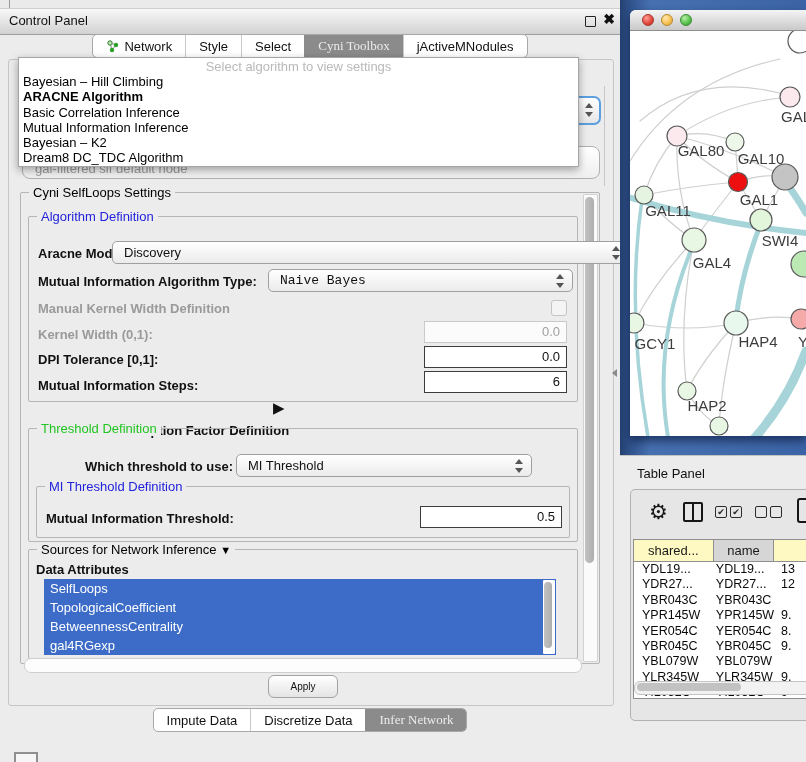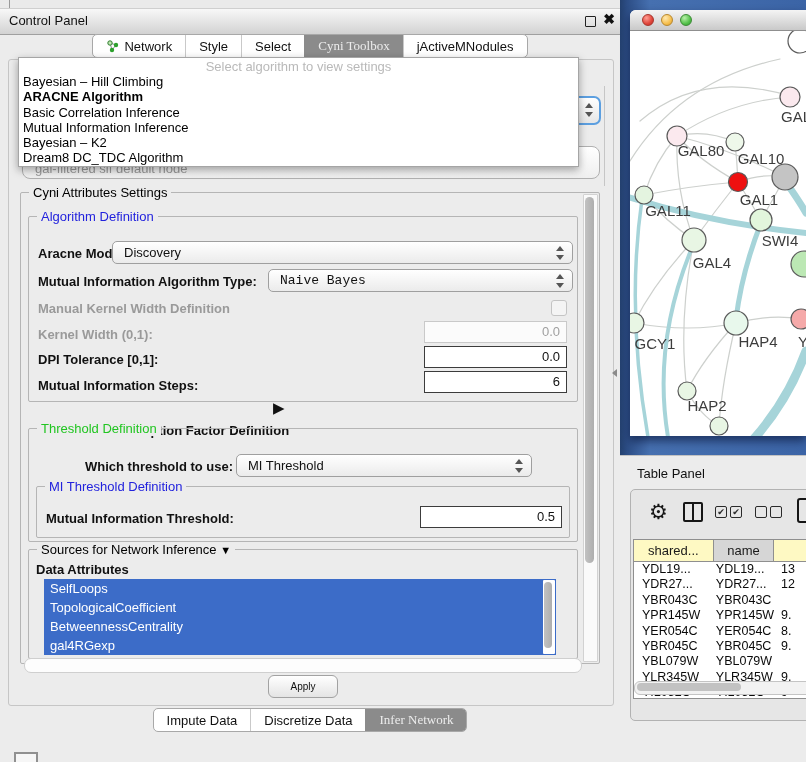--- a/index.html
+++ b/index.html
@@ -129,32 +129,32 @@
         <div class="it">Bayesian – Hill Climbing</div>
         <div class="it" style="font-weight: bold;">ARACNE Algorithm</div>
         <div class="it">Basic Correlation Inference</div>
         <div class="it">Mutual Information Inference</div>
         <div class="it">Bayesian – K2</div>
         <div class="it">Dream8 DC_TDC Algorithm</div>
       </div>
   </div>
 
   <div class="group" style="left:20px;top:192px;width:578px;height:470px;">
-    <span class="gtitle">Cyni Attributes Settings</span>
+    <span class="gtitle">Cyni SelfLoops Settings</span>
   </div>
 
   <div class="scroll-v" style="left:583px;top:194px;width:13px;height:466px;">
     <div class="thumb" style="top:2px;width:9px;height:366px;"></div>
   </div>
 
   <div class="group" style="left:28px;top:216px;width:548px;height:184px;">
     <span class="gtitle blue">Algorithm Definition</span>
   </div>
   <span class="lbl b" style="left:38px;top:246px;">Aracne Mode:</span>
-  <div class="combo" style="left:112px;top:241px;width:461px;">
+  <div class="combo" style="left:112px;top:241px;width:517px;">
     <span>Discovery</span>
     <span class="stepper"></span>
   </div>
   <span class="lbl b" style="left:38px;top:274px;">Mutual Information Algorithm Type:</span>
   <div class="combo" style="left:268px;top:269px;width:305px;font-family:Liberation Mono, monospace;">
     <span>Naive Bayes</span>
     <span class="stepper"></span>
   </div>
   <span class="lbl b dis" style="left:38px;top:301px;">Manual Kernel Width Definition</span>
   <div class="abs" style="left:551px;top:300px;width:14px;height:14px;border:1px solid #c4c4c4;border-radius:3px;background:#f4f4f4;"></div>

